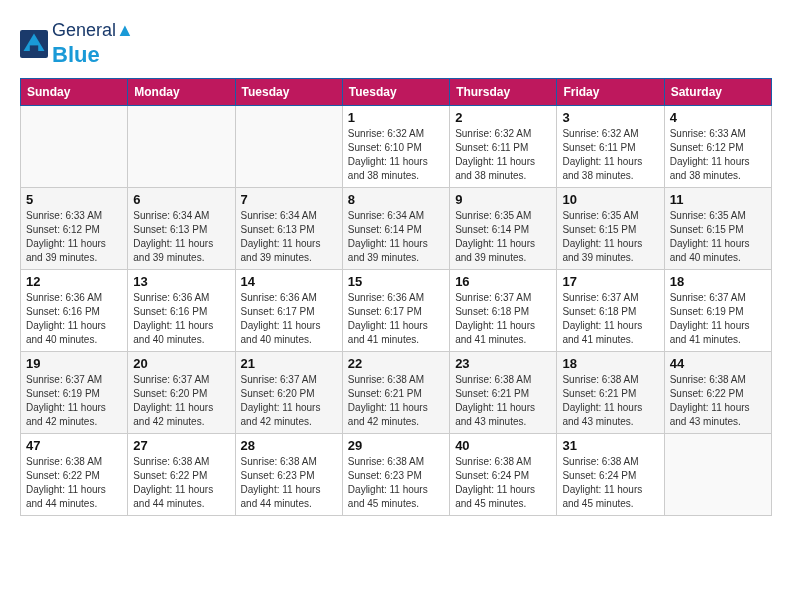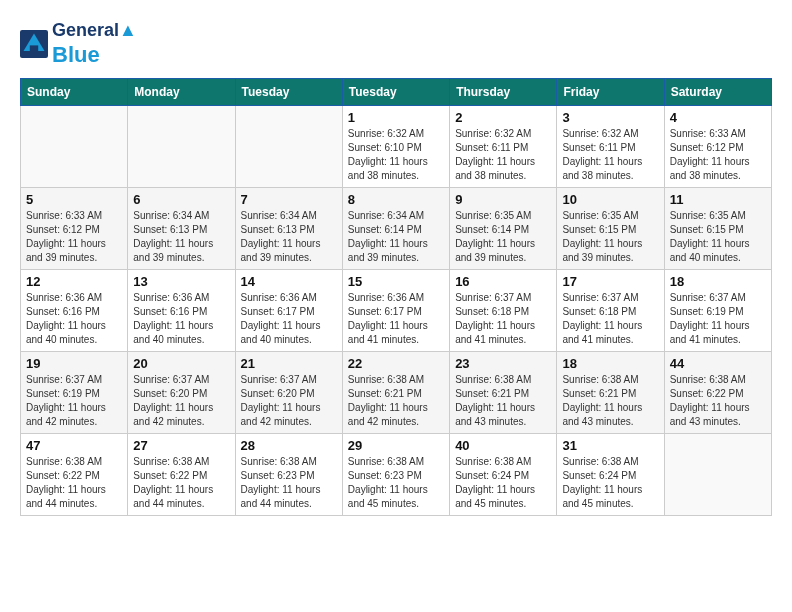--- a/index.html
+++ b/index.html
@@ -38,21 +38,21 @@
     .location {
       font-size: 16px;
       color: #555;
     }
     .calendar {
       width: 100%;
       border-collapse: collapse;
       font-size: 11px;
     }
     .calendar thead tr th {
-      background-color: #0f766e;
+      background-color: #be185d;
       color: #fff;
       text-align: left;
       padding: 6px 6px;
       font-size: 12px;
       font-weight: bold;
       border: 1px solid #1a5ca8;
     }
     .calendar tbody tr td {
       border: 1px solid #ccc;
       vertical-align: top;
@@ -84,21 +84,21 @@
 
 <div class="container">
   <div class="header">
     <div class="logo">
       <svg class="logo-icon" viewBox="0 0 40 40">
         <rect x="0" y="0" width="40" height="40" fill="#1a3a6b" rx="3"></rect>
         <polygon points="20,5 35,30 5,30" fill="#1a9ad7"></polygon>
         <rect x="14" y="22" width="12" height="8" fill="#1a3a6b"></rect>
       </svg>
       <div>
-        <div style="font-size:18px;font-weight:bold;color:#1a3a6b;line-height:1.2;">
+        <div style="font-size:18px;font-weight:normal;color:#1a3a6b;line-height:1.2;">
           General<span style="color:#1a9ad7;">▲</span>
         </div>
         <div style="font-size:22px;font-weight:bold;color:#1a9ad7;line-height:1.2;">Blue</div>
       </div>
     </div>
     <div class="title-block">
       <div class="month-title"></div>
       <div class="location"></div>
     </div>
   </div>

